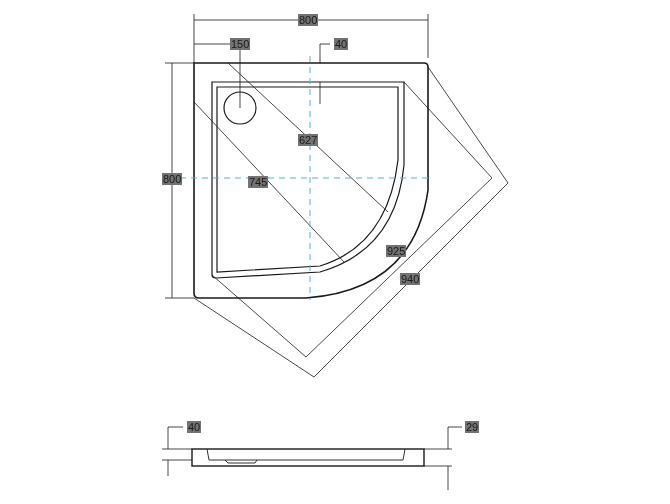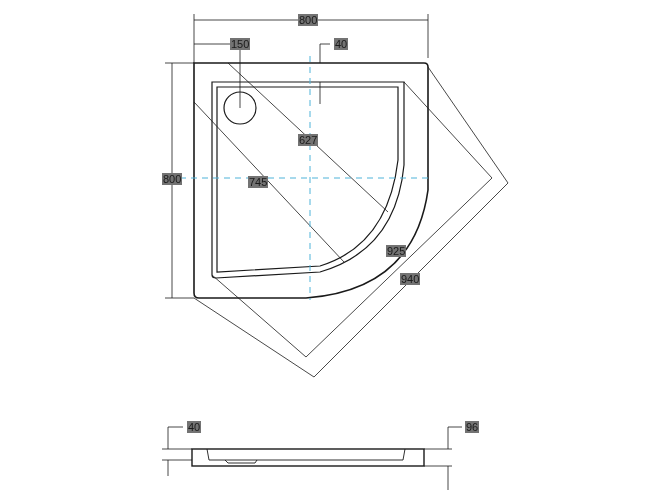--- a/index.html
+++ b/index.html
@@ -70,13 +70,13 @@
 
 <span class="lbl" style="left:298px;top:14px;">800</span>
 <span class="lbl" style="left:218px;top:38px;margin-left:12px;">150</span>
 <span class="lbl" style="left:334px;top:38px;">40</span>
 <span class="lbl" style="left:162px;top:173px;">800</span>
 <span class="lbl" style="left:298px;top:134px;">627</span>
 <span class="lbl" style="left:248px;top:176px;">745</span>
 <span class="lbl" style="left:386px;top:245px;text-align:center;">925</span>
 <span class="lbl" style="left:400px;top:273px;">940</span>
 <span class="lbl" style="left:187px;top:421px;">40</span>
-<span class="lbl" style="left:465px;top:421px;">96</span>
+<span class="lbl" style="left:465px;top:421px;">29</span>
 
 </body></html>

